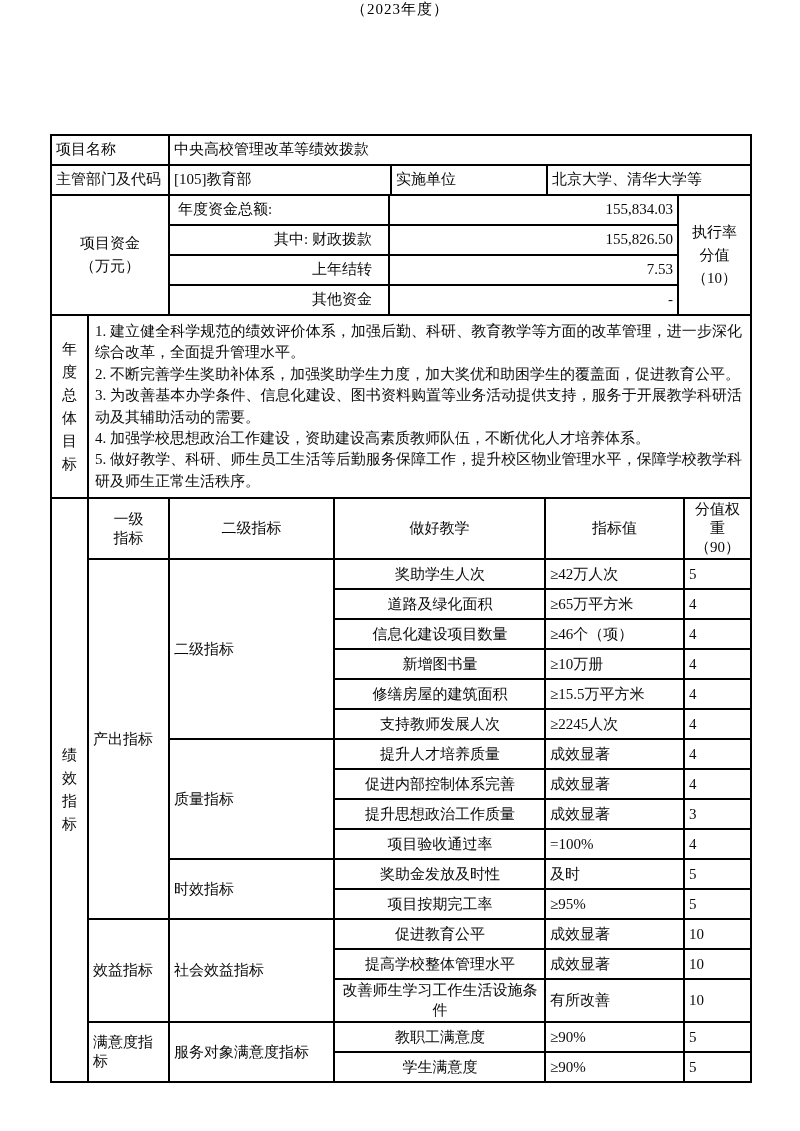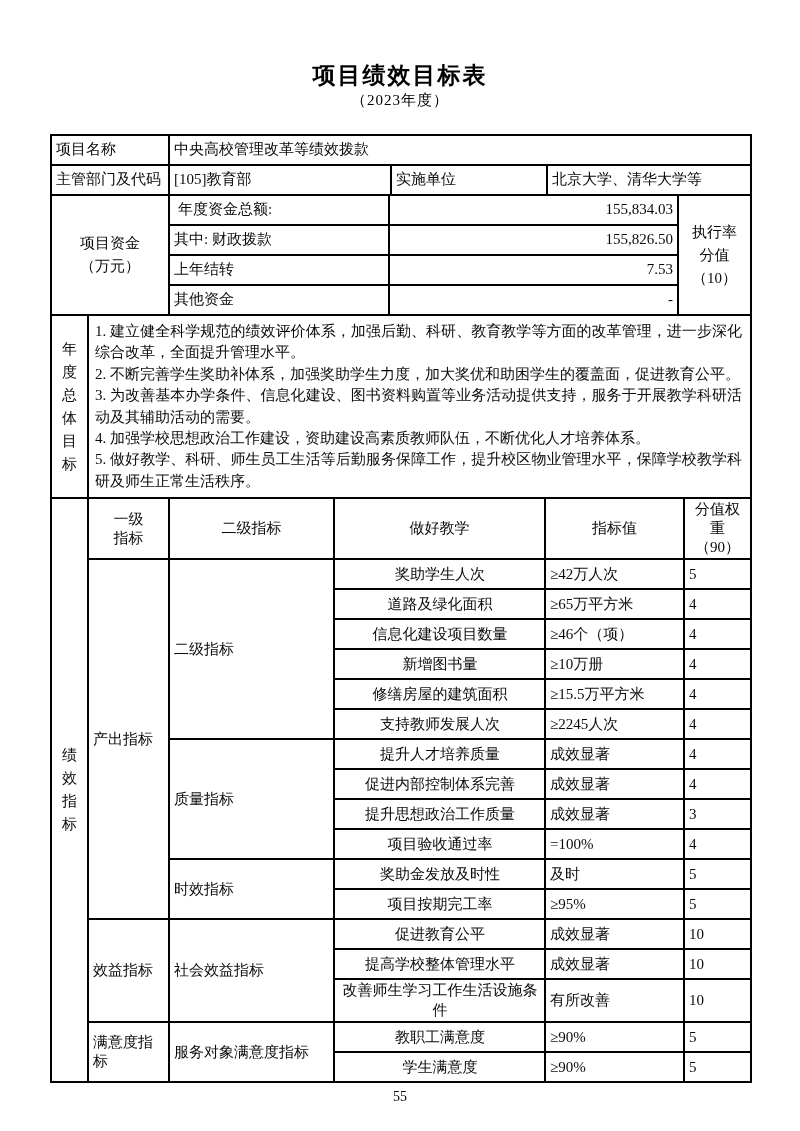--- a/index.html
+++ b/index.html
@@ -20,41 +20,40 @@
     border:2px solid #000;font-size:15px;padding:1px 4px;line-height:1.3;
     vertical-align:middle;color:#0a0a0a;overflow:hidden;
   }
   .center{text-align:left;}
   .vert{white-space:pre-line;text-align:center;vertical-align:middle;line-height:23px;padding:2px 1px;}
   .prewrap{white-space:pre-line;}
   
   .tA td{height:26px;}
   
   .tB td{height:26px;}
-  .fund-name{text-align:left;padding-right:16px;}
+  .fund-name{text-align:right;padding-right:16px;}
   .fund-name-first{text-align:left;padding-left:8px;margin-left:12px;}
   .fund-val{text-align:right;}
   
   .goals-cell{padding:5px 8px 5px 6px;line-height:21.4px;font-size:15px;vertical-align:middle;}
   .goal-item{text-align:justify;}
   
   .tD td{height:26px;}
   .tD .hdr{height:42px;text-align:center;line-height:19px;}
   .l3{text-align:center;padding-left:5px;}
   .page-number{
     position:absolute;bottom:26px;left:0;width:100%;text-align:center;
     font-size:14px;font-family:"Liberation Serif","DejaVu Serif",serif;
   }
 </style>
 </head>
 <body>
 
 <div class="page">
 
-  <div class="doc-title">项目绩效目标表</div>
   <div class="doc-subtitle">（2023年度）</div>
 
   <div class="tablewrap">
 
     <table class="t tA">
       <colgroup>
           <col style="width:118px">
           <col style="width:222px">
           <col style="width:156px">
           <col style="width:204px">
@@ -242,14 +241,13 @@
       </tr>
       <tr>
         <td class="l3">学生满意度</td>
         <td class="center">≥90%</td>
         <td class="center">5</td>
       </tr>
     </tbody>
       </table>
   </div>
 
-  <div class="page-number">55</div>
 </div>
 
 </body></html>

